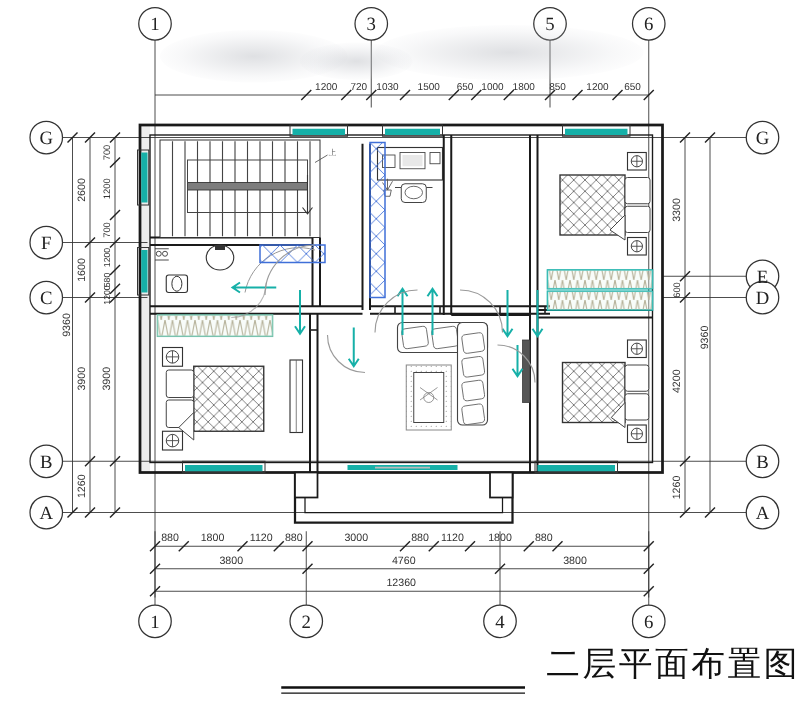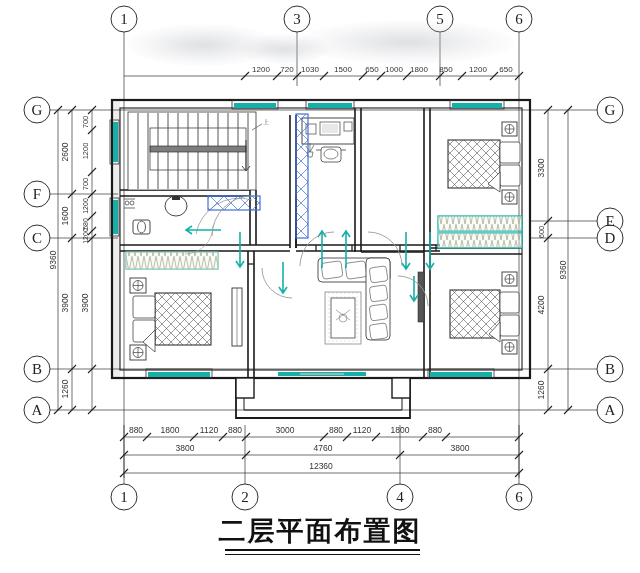--- a/index.html
+++ b/index.html
@@ -5,23 +5,23 @@
   html,body{margin:0;padding:0;background:#ffffff;}
   body{
     width:640px;height:573px;position:relative;overflow:hidden;
     font-family:"Liberation Serif", serif;
     color:#1a1a1a;
   }
   #stage{position:absolute;left:0;top:0;width:640px;height:573px;}
   svg#plan{position:absolute;left:0;top:0;width:640px;height:573px;}
 
   .ttl{
-    position:absolute;width:100%;text-align:center;
+    position:absolute;width:100%;text-align:right;
     font-family:"DejaVu Sans", sans-serif;
-    font-weight:bold;letter-spacing:2px;
+    font-weight:normal;letter-spacing:2px;
   }
   #title-text{
     left:0;top:513px;font-size:27px;color:#111;
   }
   #title-rule1{position:absolute;left:225px;top:549px;width:195px;height:2px;background:#111;}
   #title-rule2{position:absolute;left:225px;top:554px;width:195px;height:1px;background:#111;}
 
   #watermark{
     position:absolute;left:443px;top:530px;
     font-family:"DejaVu Sans", sans-serif;

